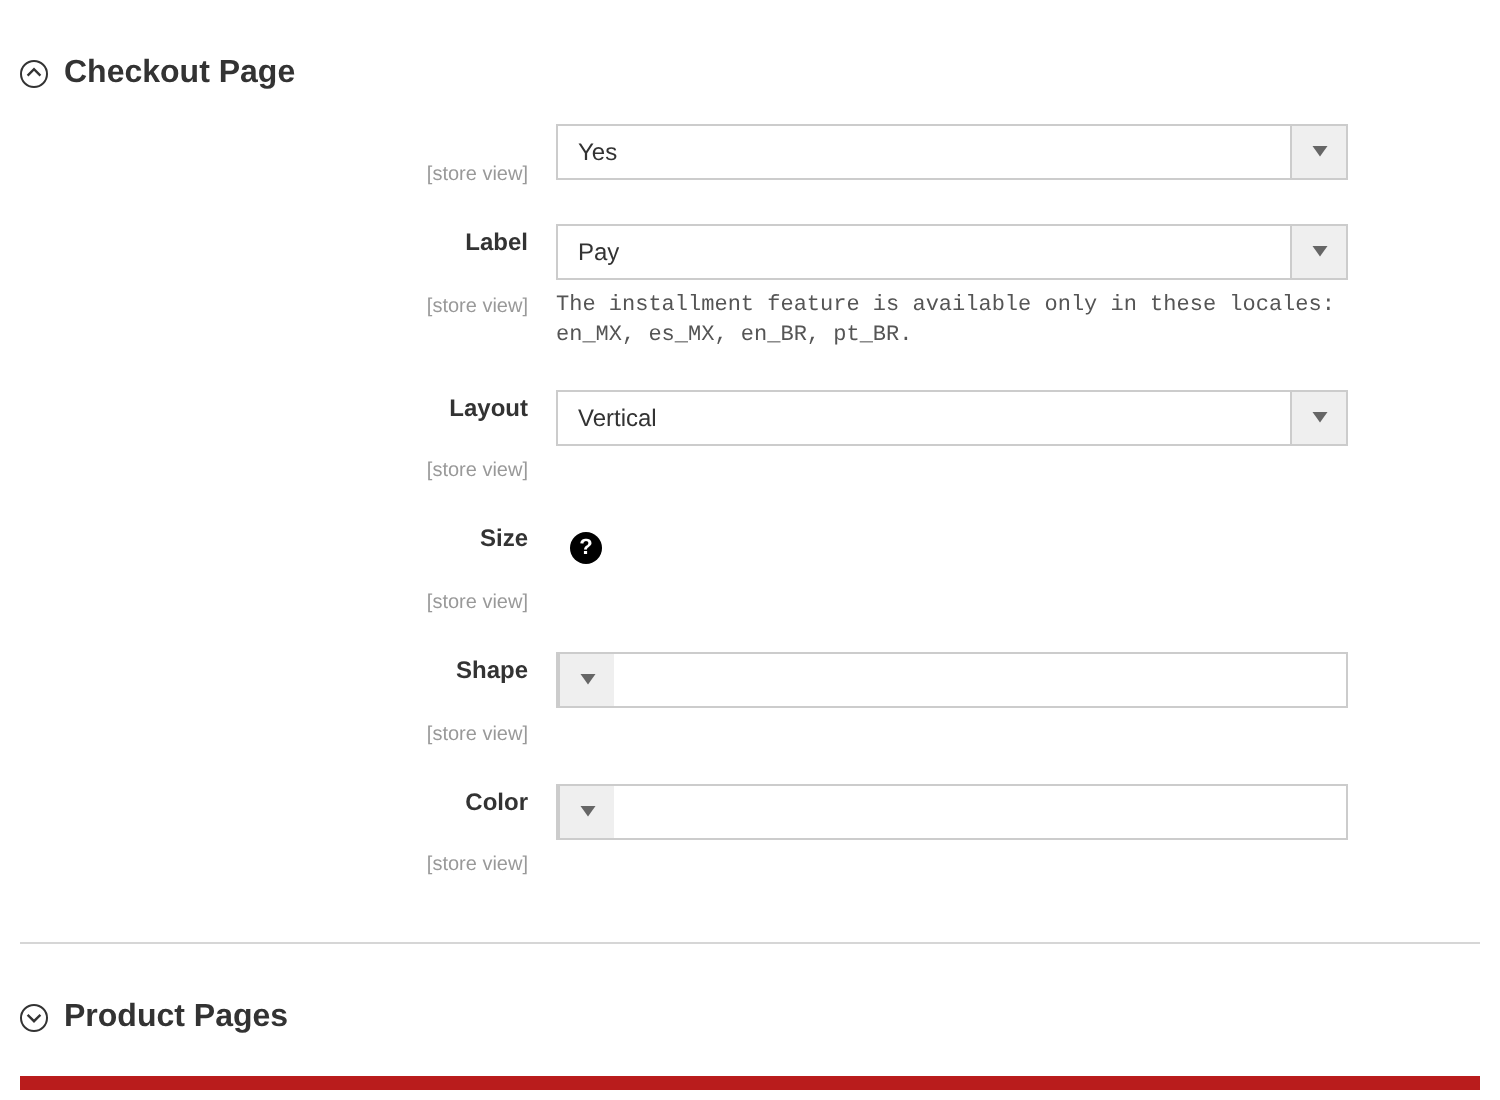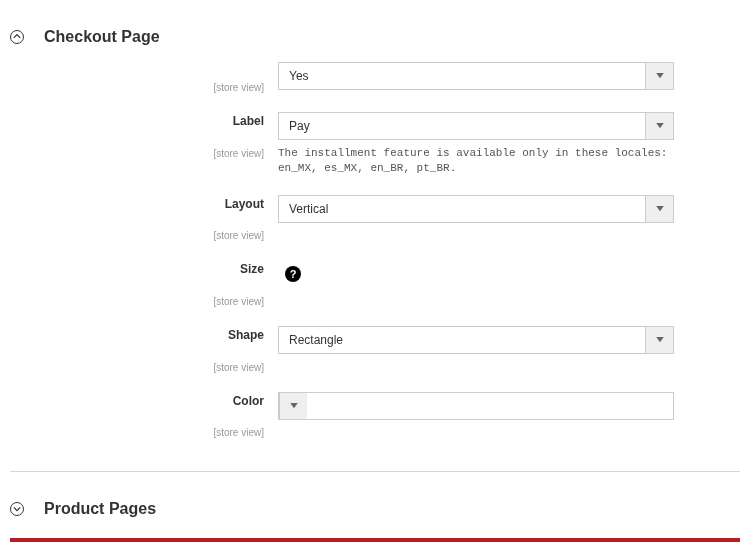--- a/index.html
+++ b/index.html
@@ -8,29 +8,29 @@
     padding: 10px;
     font-family: Arial, Helvetica, sans-serif;
     font-size: 12px;
     color: #333;
     width: 750px;
   }
   .section {
     padding: 8px 0 10px 0;
   }
   .collapsed-section {
-    border-bottom: 4px solid #b91c1c;
+    border-bottom: 7px solid #b91c1c;
   }
   .section.first {
     border-top: none;
   }
   .section-header {
     display: flex;
     align-items: center;
-    gap: 20px;
+    gap: 8px;
     padding: 10px 0;
     cursor: pointer;
   }
   .section-header .title {
     font-size: 16px;
     font-weight: 600;
     color: #333;
   }
   .toggle-icon {
     width: 14px;
@@ -218,21 +218,20 @@
       </div>
     </div>
 
     <div class="field-row">
       <div class="field-label-col">
         <span class="field-label">Shape</span>
         <span class="field-scope">[store view]</span>
       </div>
       <div class="field-control-col">
         <div class="select-like">
-          <span class="select-value">Rectangle</span>
           <span class="select-caret">
             <svg viewBox="0 0 10 8">
                 <polygon points="0,0 10,0 5,7" fill="#666"></polygon>
               </svg>
           </span>
         </div>
       </div>
       <div class="help-col"></div>
     </div>
 

